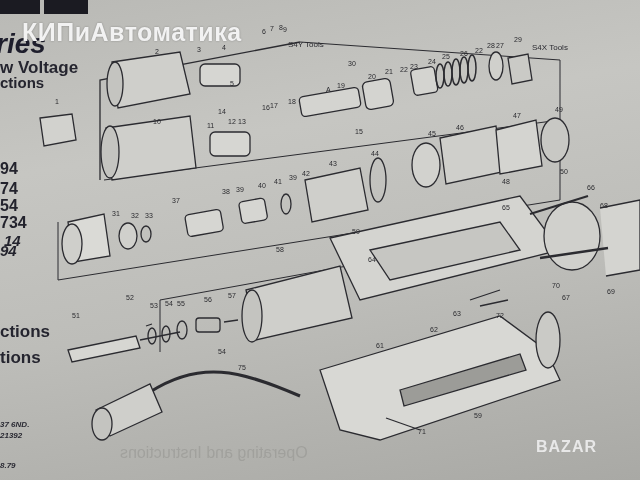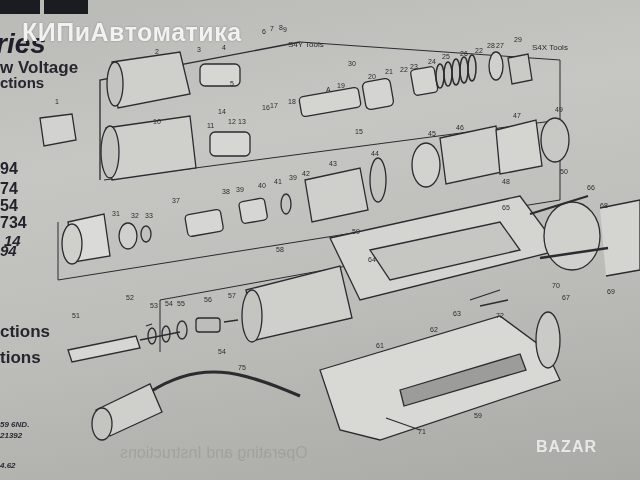--- a/index.html
+++ b/index.html
@@ -117,23 +117,23 @@
 <div class="model" style="top:160px;">94</div>
 <div class="model" style="top:180px;">74</div>
 <div class="model" style="top:197px;">54</div>
 <div class="model" style="top:214px;">734</div>
 <div class="model it" style="top:232px;left:4px;">14</div>
 <div class="model it" style="top:242px;">94</div>
 
 <div class="sect" style="top:322px;">ctions</div>
 <div class="sect" style="top:348px;">tions</div>
 
-<div class="foot" style="top:420px;">59 6ND.</div>
+<div class="foot" style="top:420px;">37 6ND.</div>
 <div class="foot" style="top:431px;">21392</div>
-<div class="foot" style="top:461px;">4.62</div>
+<div class="foot" style="top:461px;">8.79</div>
 
 <div class="tools" style="left:288px;top:40px;">S4Y Tools</div>
 <div class="tools" style="left:532px;top:43px;">S4X Tools</div>
 
 <div id="labels">
     <span class="label" style="left: 55px; top: 98px;">1</span>
     <span class="label" style="left: 155px; top: 48px;">2</span>
     <span class="label" style="left: 197px; top: 46px;">3</span>
     <span class="label" style="left: 222px; top: 44px;">4</span>
     <span class="label" style="left: 230px; top: 80px;">5</span>

